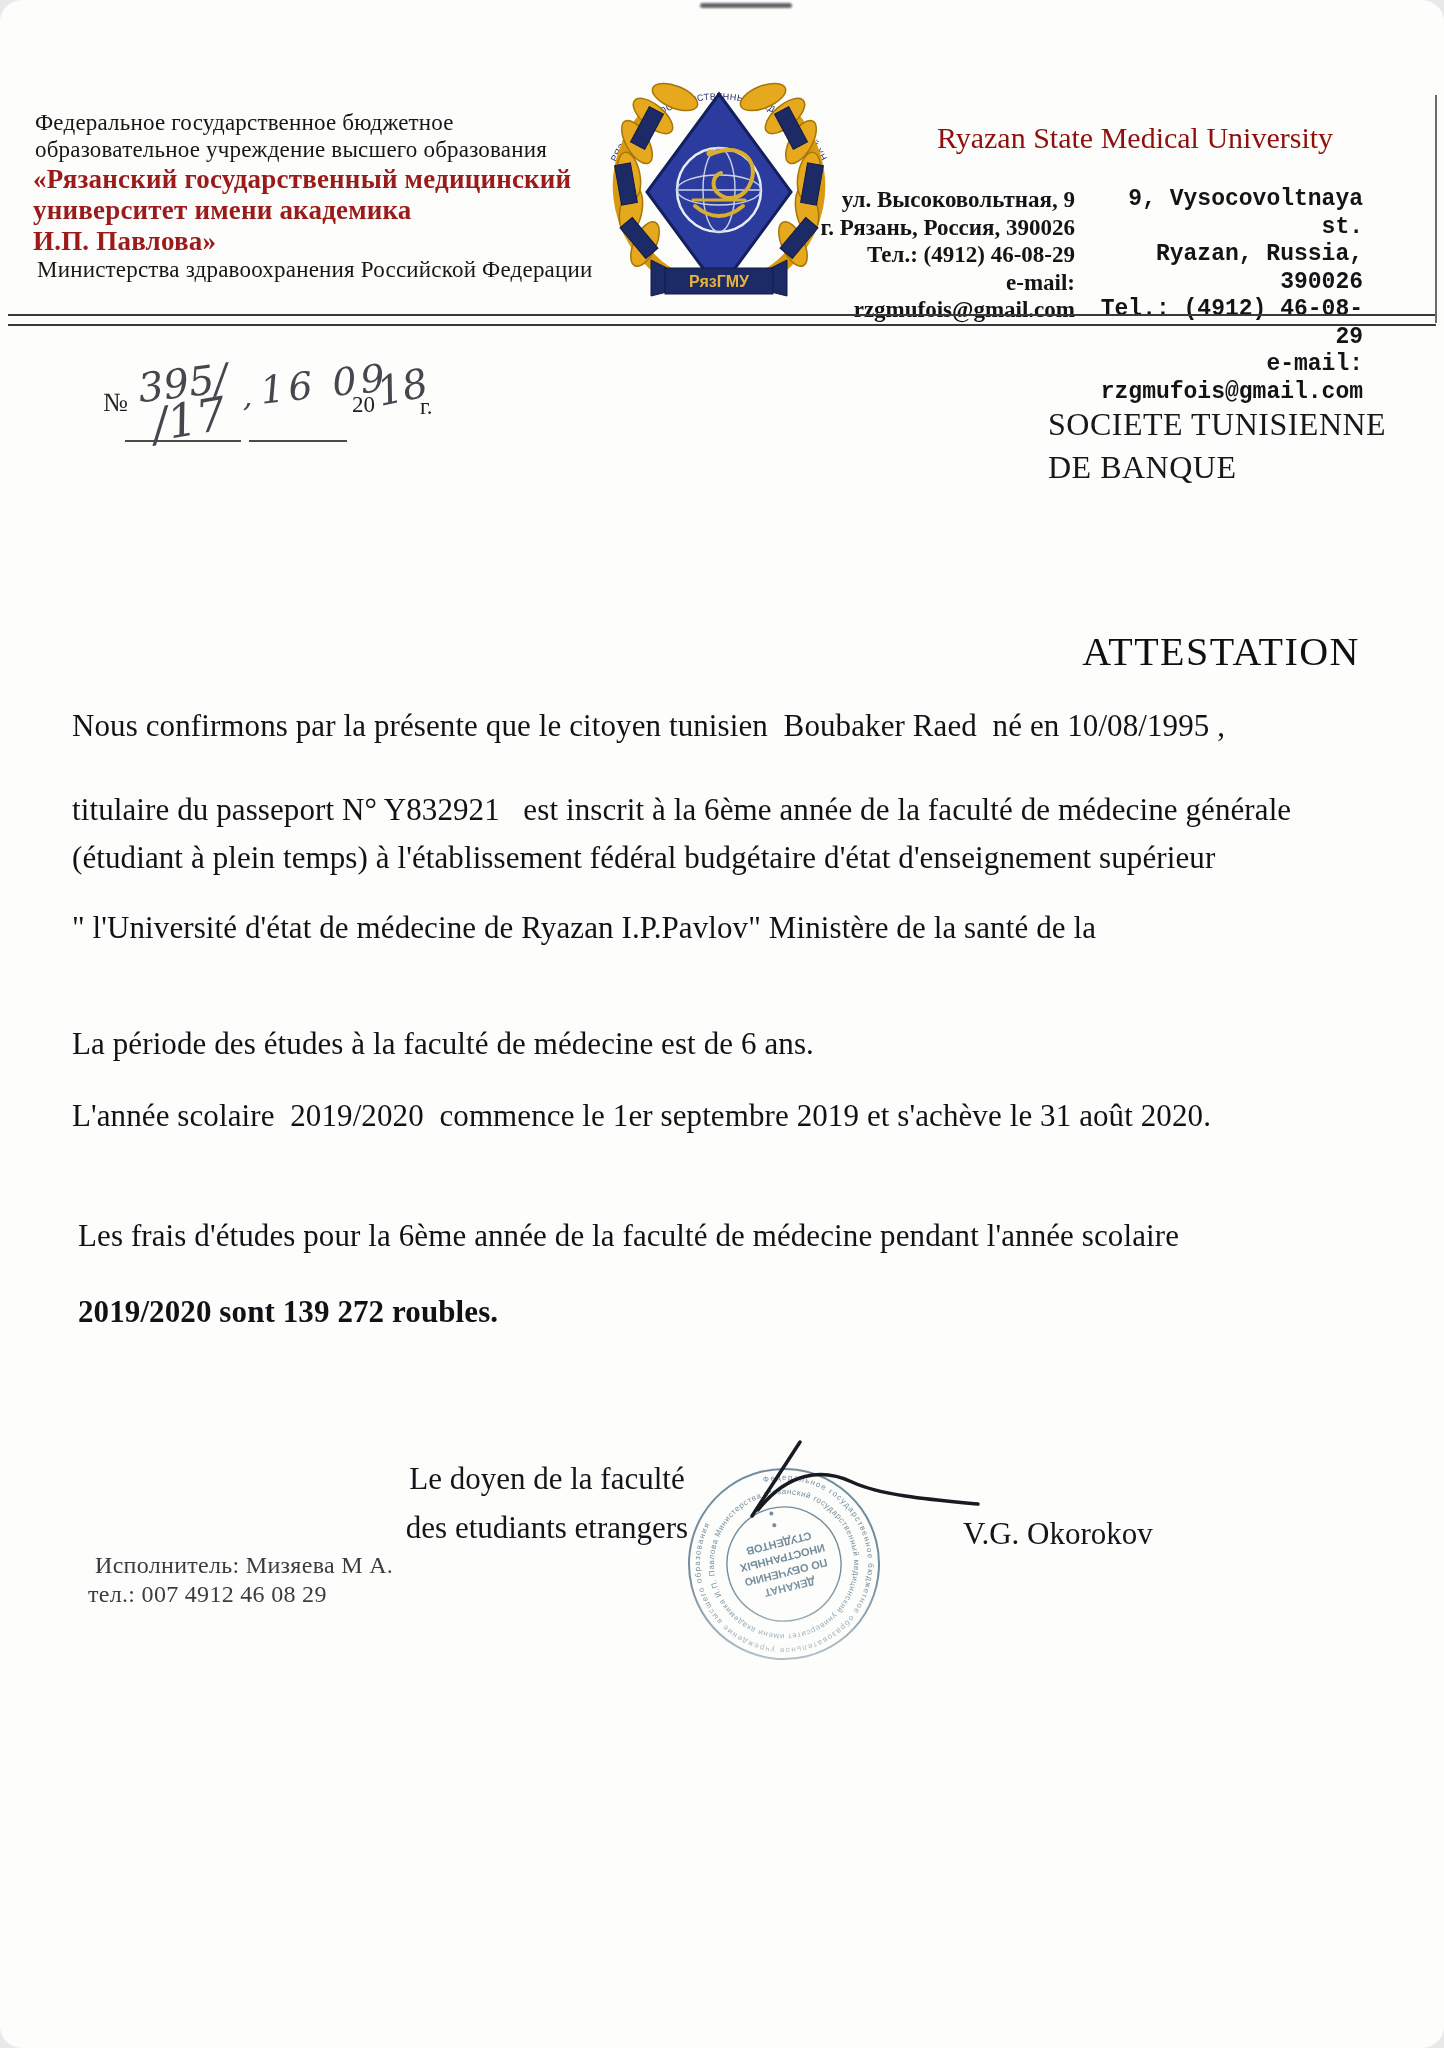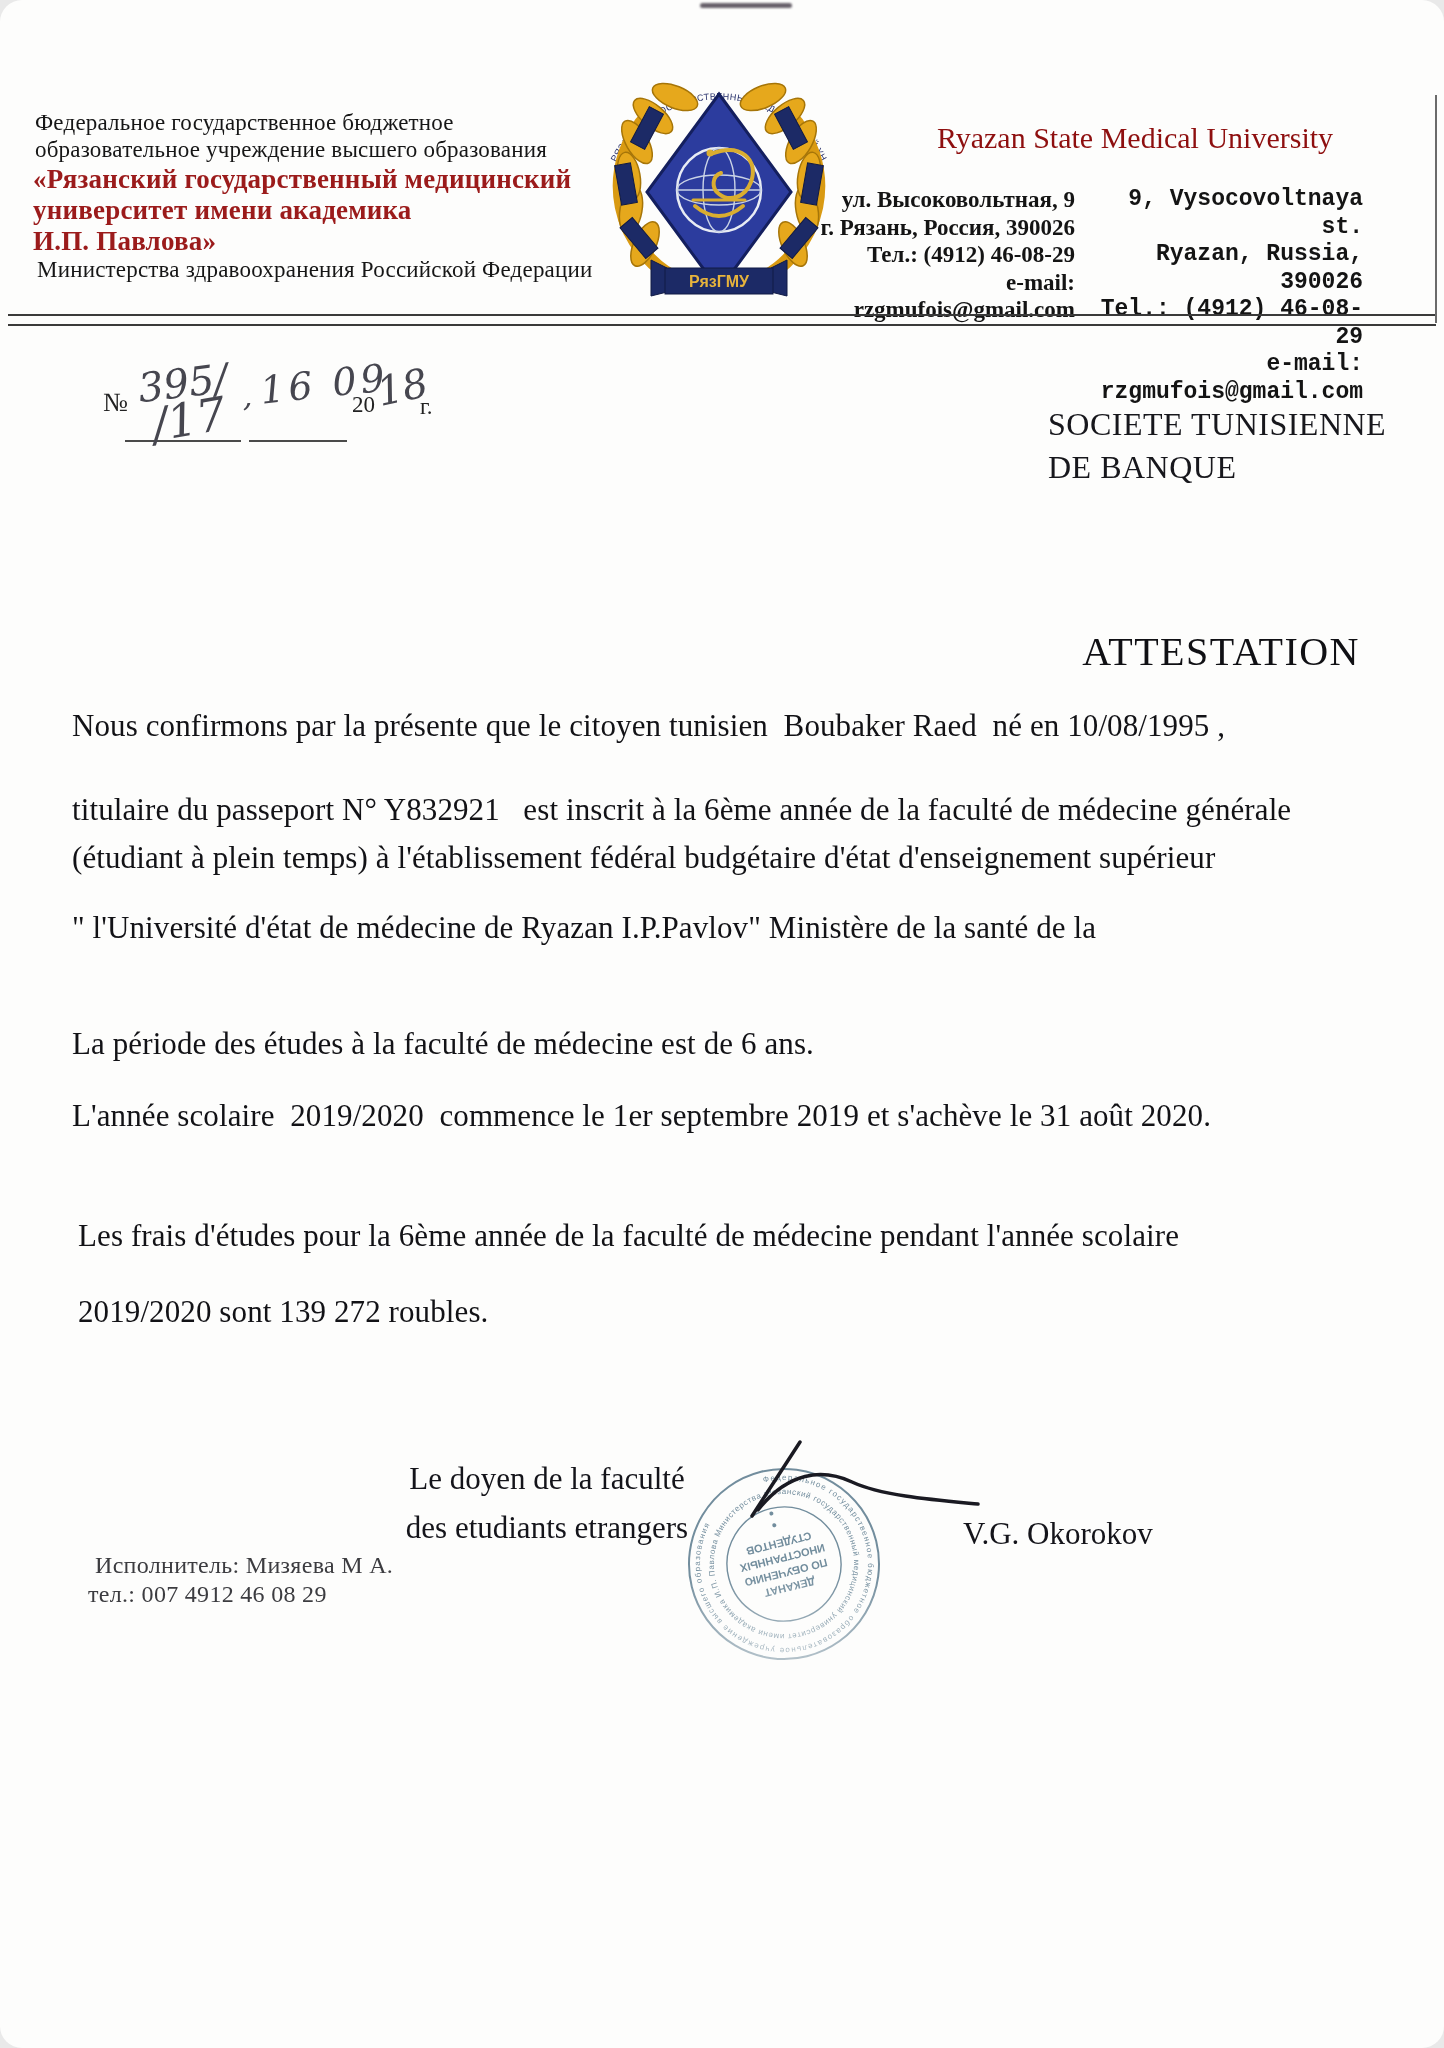--- a/index.html
+++ b/index.html
@@ -144,21 +144,21 @@
 
   <div class="abs doc-title">ATTESTATION</div>
 
   <div class="abs bp" style="top:708px;">Nous confirmons par la présente que le citoyen tunisien  Boubaker Raed  né en 10/08/1995 ,</div>
   <div class="abs bp" style="top:792px;">titulaire du passeport N° Y832921   est inscrit à la 6ème année de la faculté de médecine générale</div>
   <div class="abs bp" style="top:840px;">(étudiant à plein temps) à l'établissement fédéral budgétaire d'état d'enseignement supérieur</div>
   <div class="abs bp" style="top:910px;">" l'Université d'état de médecine de Ryazan I.P.Pavlov" Ministère de la santé de la</div>
   <div class="abs bp" style="top:1026px;">La période des études à la faculté de médecine est de 6 ans.</div>
   <div class="abs bp" style="top:1098px;">L'année scolaire  2019/2020  commence le 1er septembre 2019 et s'achève le 31 août 2020.</div>
   <div class="abs bp" style="top:1218px; left:78px;">Les frais d'études pour la 6ème année de la faculté de médecine pendant l'année scolaire</div>
-  <div class="abs bp" style="top:1294px; left:78px;">2019/2020 sont 139 272 roubles.</div>
+  <div class="abs bp" style="top:1294px; left:78px;font-weight:bold;">2019/2020 sont 139 272 roubles.</div>
 
   <div class="abs dean">
     <div>Le doyen de la faculté</div>
     <div>des etudiants etrangers</div>
   </div>
   <div class="abs sig-name">V.G. Okorokov</div>
 
   <div class="abs stamp-wrap">
     <svg width="200" height="200" viewBox="0 0 200 200" class="stamp-text">
       <g transform="rotate(-14 100 100)" fill="#5c7b8e" stroke="#5c7b8e">

